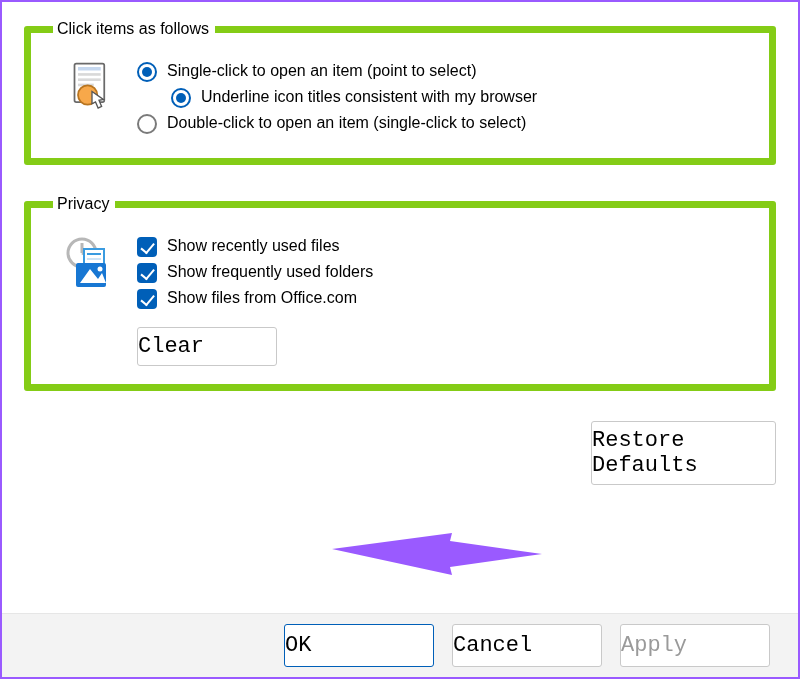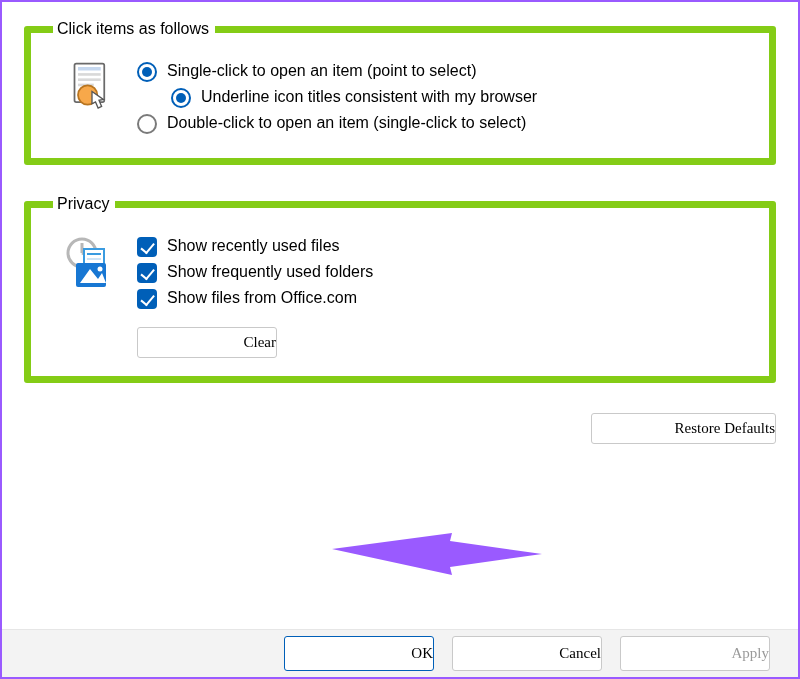--- a/index.html
+++ b/index.html
@@ -55,33 +55,33 @@
     .check .cbox::after {
       content:""; width:6px; height:11px; border:solid #fff; border-width:0 2.5px 2.5px 0;
       transform: rotate(40deg) translateY(-1px);
     }
     .indent { margin-left: 34px; }
 
     .clearrow { display:flex; align-items:center; margin-top:18px; }
     .clearrow .lab { flex:1; }
     .btn {
       border:1px solid #c9c9c9; background:#fff; color:#000;
-      font-size:15px; padding: 6px 0; border-radius:3px;
-      text-align:right; cursor:pointer; font-family:Liberation Serif, serif;
+      font-size:22px; padding: 6px 0; border-radius:3px;
+      text-align:left; cursor:pointer; font-family:Liberation Mono, monospace;
     }
     .btn.small { width:140px; }
     .btn.wide  { width:185px; }
     .btn.def   { border-color:#005fb8; color:#000; }
     .btn.dis   { color:#9a9a9a; cursor:default; }
 
     .restore-row { display:flex; justify-content:flex-end; padding-right:22px; margin-top:4px; }
 
     
     .bottombar {
-      position:absolute; left:0; right:0; bottom:0; height:48px;
+      position:absolute; left:0; right:0; bottom:0; height:64px;
       background:#f3f3f3; border-top:1px solid #e6e6e6;
       display:flex; align-items:center; justify-content:flex-end;
       gap:18px; padding-right:28px;
     }
     .bottombar .btn { width:150px; padding:8px 0; }
 
     
     .arrow { position:absolute; left:330px; top:525px; pointer-events:none; }
     
     

